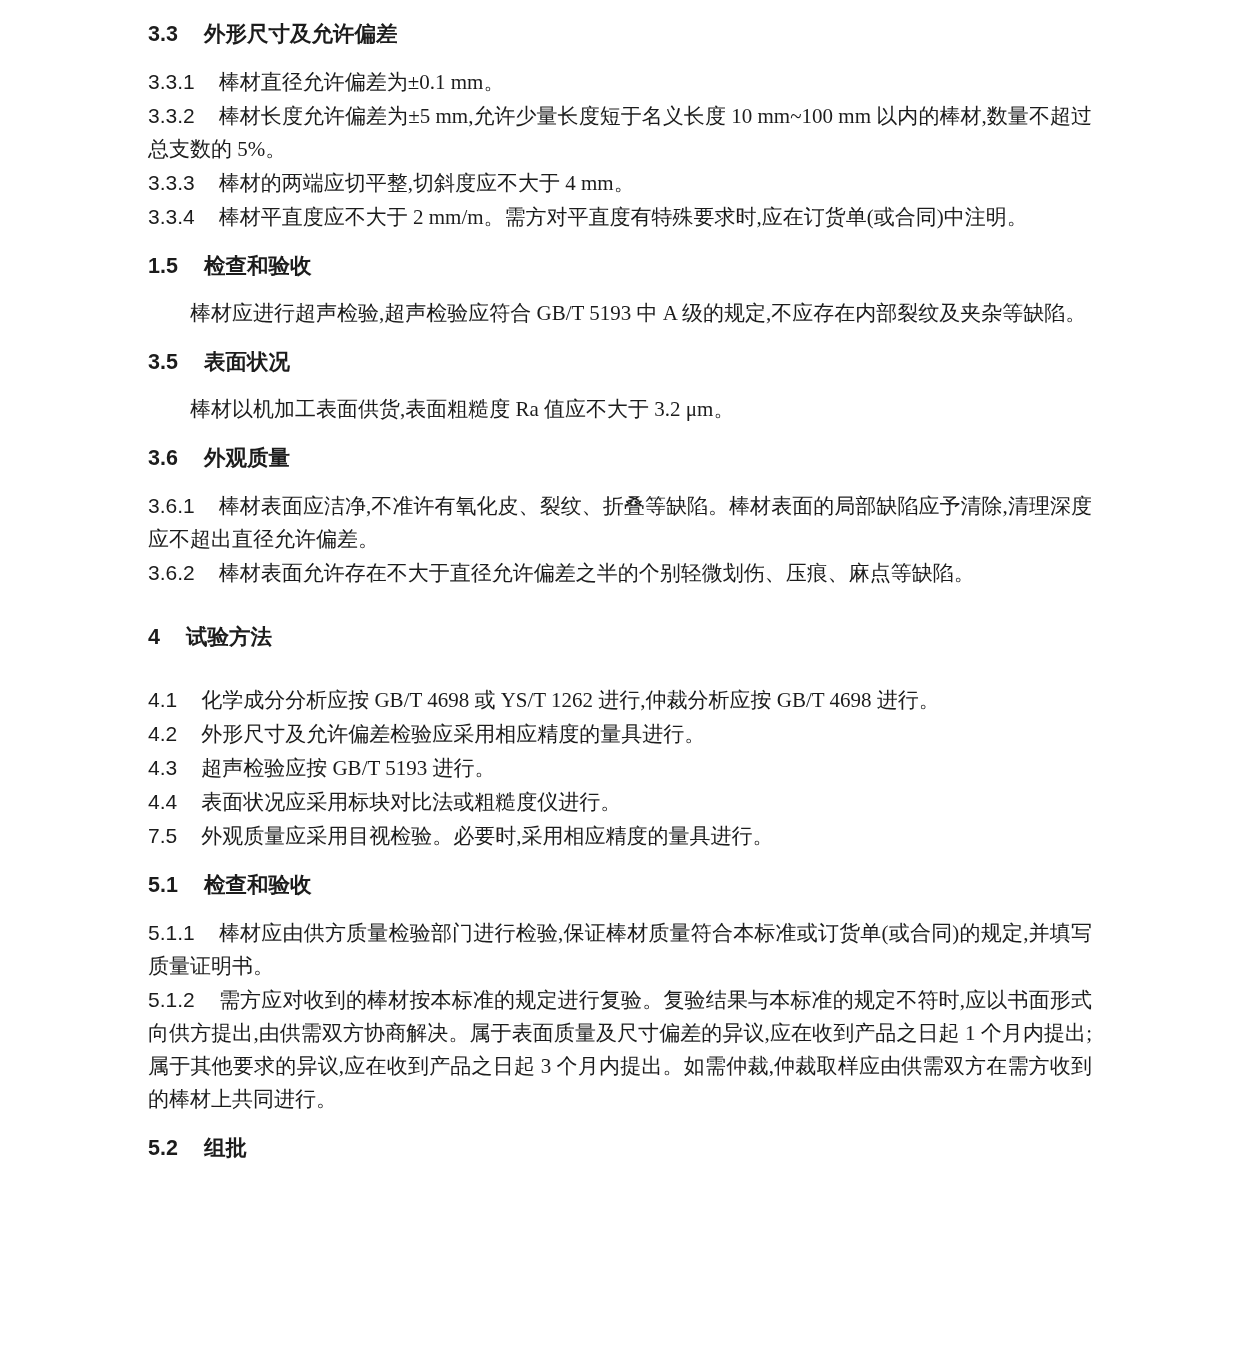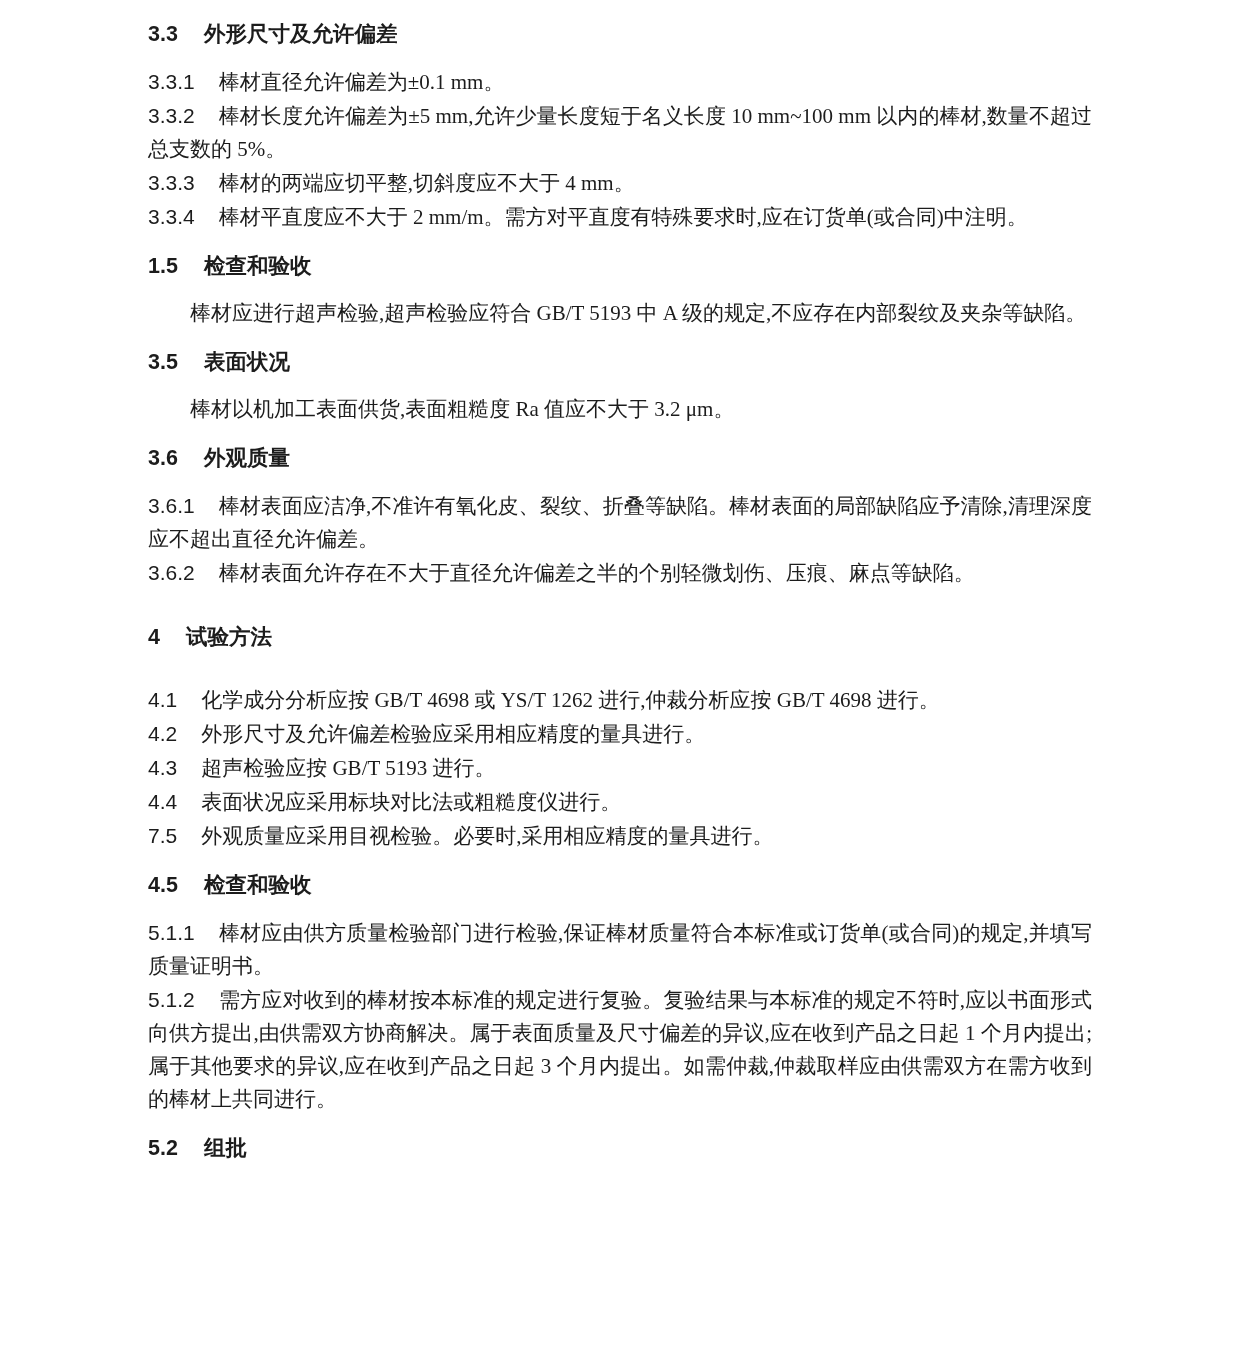--- a/index.html
+++ b/index.html
@@ -77,18 +77,18 @@
       <p class="para"><span class="text">棒材以机加工表面供货,表面粗糙度 Ra 值应不大于 3.2 μm。</span></p>
       <div class="h2"><span class="num">3.6</span><span class="title">外观质量</span></div>
       <p class="clause"><span class="num">3.6.1</span><span class="text">棒材表面应洁净,不准许有氧化皮、裂纹、折叠等缺陷。棒材表面的局部缺陷应予清除,清理深度应不超出直径允许偏差。</span></p>
       <p class="clause"><span class="num">3.6.2</span><span class="text">棒材表面允许存在不大于直径允许偏差之半的个别轻微划伤、压痕、麻点等缺陷。</span></p>
       <div class="h1"><span class="num">4</span><span class="title">试验方法</span></div>
       <p class="clause"><span class="num">4.1</span><span class="text">化学成分分析应按 GB/T 4698 或 YS/T 1262 进行,仲裁分析应按 GB/T 4698 进行。</span></p>
       <p class="clause"><span class="num">4.2</span><span class="text">外形尺寸及允许偏差检验应采用相应精度的量具进行。</span></p>
       <p class="clause"><span class="num">4.3</span><span class="text">超声检验应按 GB/T 5193 进行。</span></p>
       <p class="clause"><span class="num">4.4</span><span class="text">表面状况应采用标块对比法或粗糙度仪进行。</span></p>
       <p class="clause"><span class="num">7.5</span><span class="text">外观质量应采用目视检验。必要时,采用相应精度的量具进行。</span></p>
-      <div class="h2"><span class="num">4.5</span><span class="title">检查和验收</span></div>
+      <div class="h2"><span class="num">5.1</span><span class="title">检查和验收</span></div>
       <p class="clause"><span class="num">5.1.1</span><span class="text">棒材应由供方质量检验部门进行检验,保证棒材质量符合本标准或订货单(或合同)的规定,并填写质量证明书。</span></p>
       <p class="clause"><span class="num">5.1.2</span><span class="text">需方应对收到的棒材按本标准的规定进行复验。复验结果与本标准的规定不符时,应以书面形式向供方提出,由供需双方协商解决。属于表面质量及尺寸偏差的异议,应在收到产品之日起 1 个月内提出;属于其他要求的异议,应在收到产品之日起 3 个月内提出。如需仲裁,仲裁取样应由供需双方在需方收到的棒材上共同进行。</span></p>
       <div class="h2"><span class="num">5.2</span><span class="title">组批</span></div>
     </div>
 </div>
 
 </body></html>

